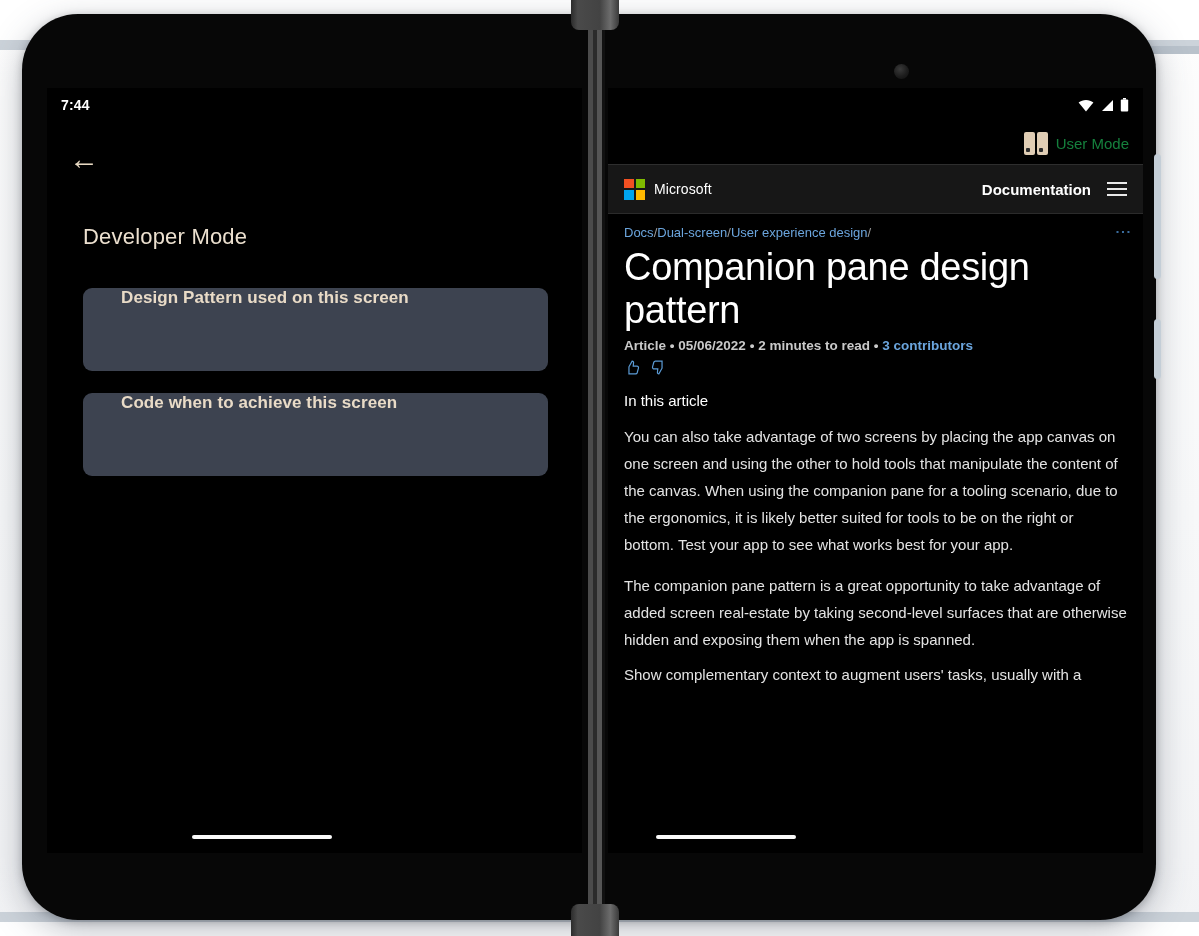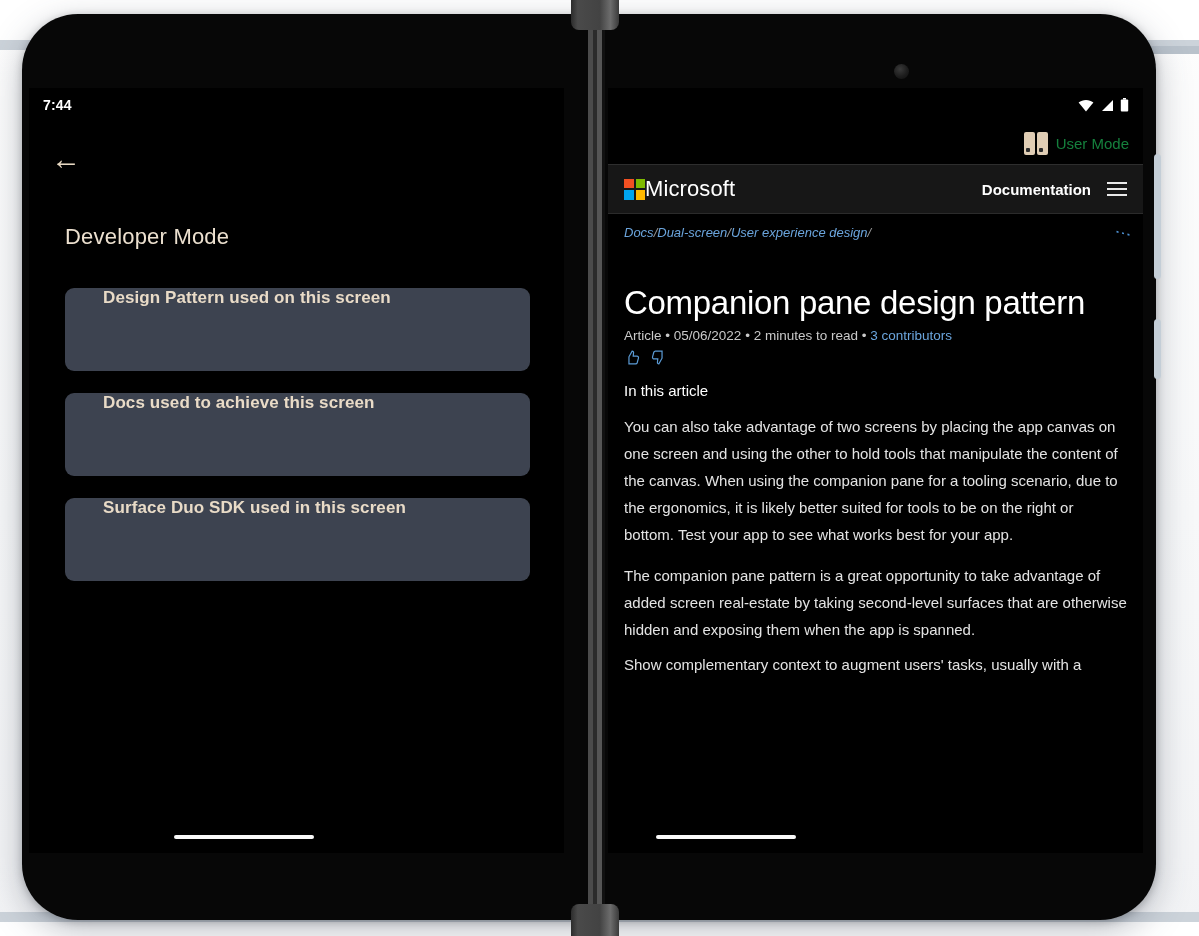--- a/index.html
+++ b/index.html
@@ -25,21 +25,21 @@
     background:#070707;border-radius:56px;
     box-shadow:0 10px 34px rgba(60,70,85,.35), 0 2px 8px rgba(0,0,0,.25);
   }
   
   .side-btn{position:absolute;right:-5px;width:7px;border-radius:4px;background:#c4ced7;}
   .side-btn.b1{top:140px;height:125px;}
   .side-btn.b2{top:305px;height:60px;}
 
   
   .screen{position:absolute;background:#000;overflow:hidden;}
-  #screen-left{left:7px;top:74px;width:535px;height:765px;}
+  #screen-left{left:25px;top:74px;width:535px;height:765px;}
   #screen-right{left:586px;top:74px;width:535px;height:765px;}
 
   
   #hinge{position:absolute;left:559px;top:0;width:28px;height:906px;pointer-events:none;}
   .hinge-strip{position:absolute;top:0;bottom:0;}
   .hs1{left:7px;width:5px;background:#4b4b4b;}
   .hs2{left:12px;width:4px;background:#2b2b2b;}
   .hs3{left:16px;width:5px;background:#555555;}
   .hs4{left:21px;width:3px;background:#111;}
   .hinge-cap{
@@ -78,34 +78,34 @@
   .dual-icon span::after{content:"";position:absolute;left:2.5px;bottom:3px;width:4px;height:4px;background:#2b2b2b;border-radius:1px;}
 
   .ms-bar{height:48px;background:#171717;border-top:1px solid #2e2e2e;border-bottom:1px solid #2b2b2b;
     display:flex;align-items:center;padding:0 16px;}
   .ms-logo{width:21px;height:21px;display:grid;grid-template-columns:1fr 1fr;grid-template-rows:1fr 1fr;gap:2px;}
   .ms-logo i{display:block;}
   .ms-logo i:nth-child(1){background:#f25022;}
   .ms-logo i:nth-child(2){background:#7fba00;}
   .ms-logo i:nth-child(3){background:#00a4ef;}
   .ms-logo i:nth-child(4){background:#ffb900;}
-  .ms-name{color:#fff;font-size:22px;letter-spacing:.1px;}
+  .ms-name{color:#fff;font-size:14px;margin-left:9px;letter-spacing:.1px;}
   .ms-spacer{flex:1;}
   .ms-doc{color:#fff;font-size:15px;font-weight:bold;}
   .hamburger{margin-left:16px;width:20px;cursor:pointer;}
   .hamburger i{display:block;height:2px;background:#e9e9e9;margin:4px 0;}
 
-  .breadcrumb-row{display:flex;align-items:center;padding:10px 16px 4px 16px;font-style:italic;}
+  .breadcrumb-row{display:flex;align-items:center;padding:10px 16px 4px 16px;}
   .breadcrumb{font-size:13px;color:#a0a0a0;}
   .breadcrumb a{color:#6ba5dd;text-decoration:none;cursor:pointer;}
   .breadcrumb .sep{color:#9a9a9a;}
   .kebab{margin-left:auto;color:#4d8fd0;font-size:16px;line-height:8px;letter-spacing:0;cursor:pointer;
     writing-mode:vertical-rl;}
-  .art-title{color:#fff;font-size:33px;font-weight:normal;padding:2px 16px 0 16px;letter-spacing:-.3px;margin-top:38px;}
-  .art-meta{color:#c9c9c9;font-size:13.5px;padding:6px 16px 0 16px;}
+  .art-title{color:#fff;font-size:38px;font-weight:normal;padding:2px 16px 0 16px;letter-spacing:-.3px;}
+  .art-meta{color:#c9c9c9;font-size:13.5px;padding:6px 16px 0 16px;font-weight:bold;}
   .art-meta a{color:#6ba5dd;text-decoration:none;cursor:pointer;}
   .feedback{padding:6px 16px 0 16px;display:flex;gap:9px;color:#5b9bd5;}
   .feedback svg{cursor:pointer;}
 
   .ita-head{color:#fff;font-size:15px;font-weight:normal;padding:16px 16px 6px 16px;}
   .ita-links{padding:0 16px;}
   .ita-links a{display:block;color:#6ba5dd;font-size:13.5px;text-decoration:none;padding:5px 0 5px 10px;cursor:pointer;}
   .body-p{color:#e3e3e3;font-size:15px;line-height:27px;padding:8px 16px 0 16px;}
   .body-p.first{padding-top:14px;}
 </style>
@@ -134,24 +134,21 @@
 
       <div class="back-arrow">←</div>
 
       <div class="left-title">Developer Mode</div>
 
       <div class="cards">
         <div class="card">
           <span class="card-label">Design Pattern used on this screen</span>
         </div>
         <div class="card">
-          <span class="card-label">Docs used to achieve this screen</span>
-        </div>
-        <div class="card">
-          <span class="card-label">Surface Duo SDK used in this screen</span>
+          <span class="card-label">Code when to achieve this screen</span>
         </div>
       </div>
 
       <div class="home-ind" id="home-left"></div>
     </div>
 
     <div class="screen" id="screen-right">
 
       <div class="rt-status">
         <svg width="16" height="13" viewBox="0 0 16 13">

